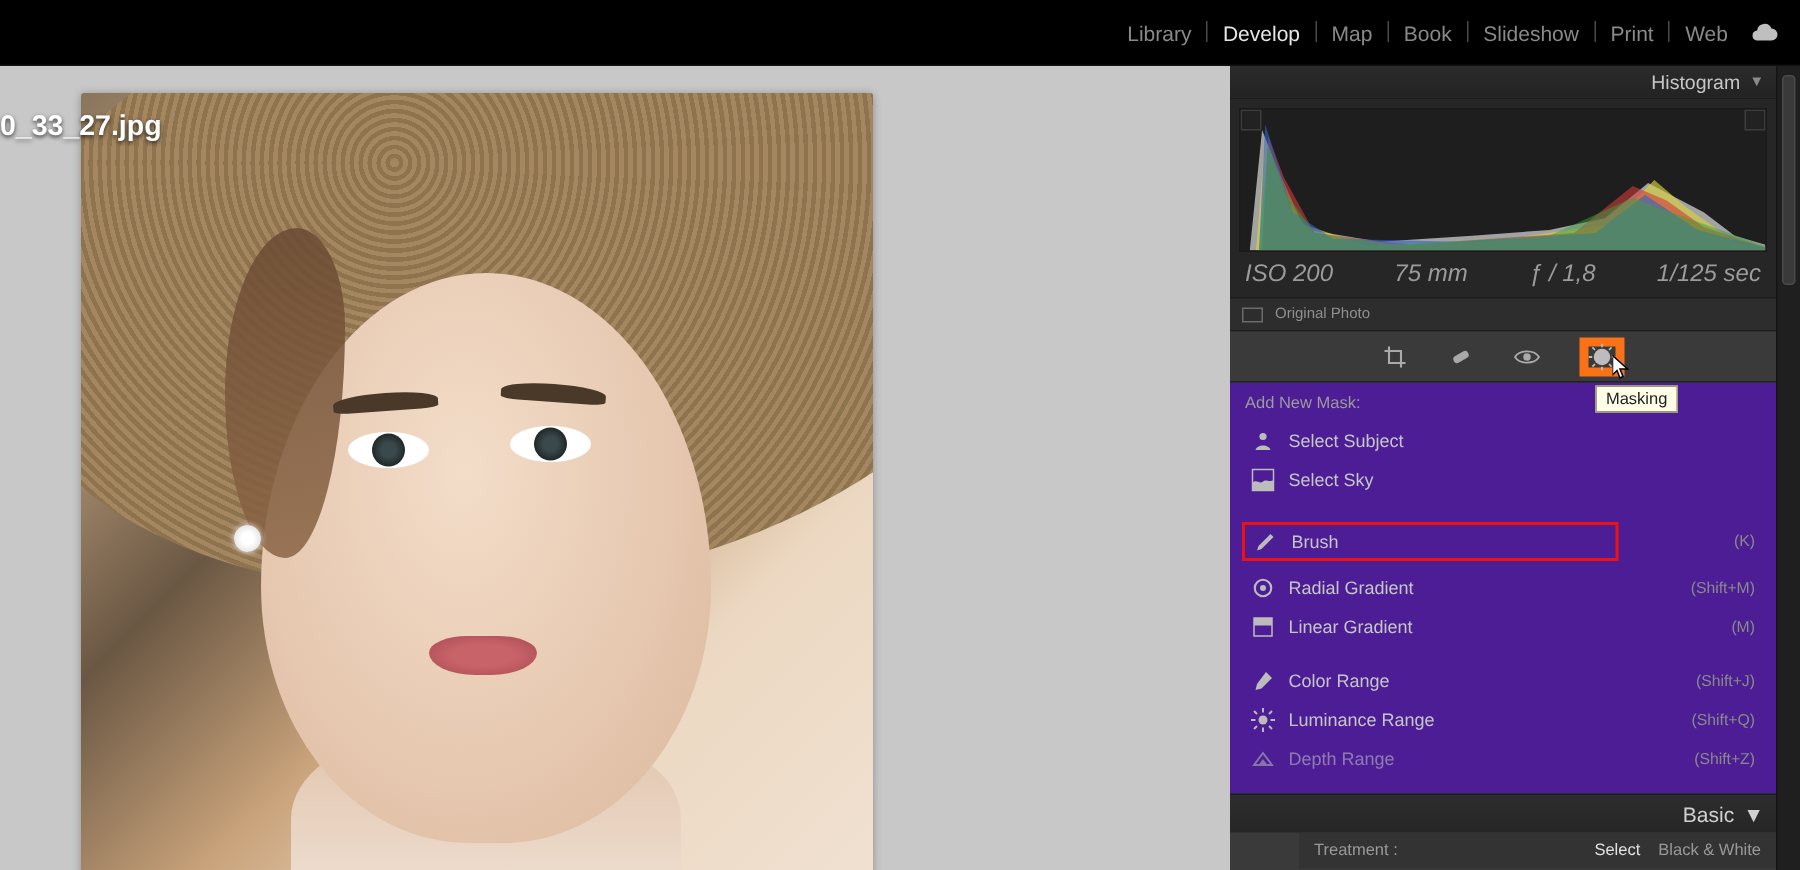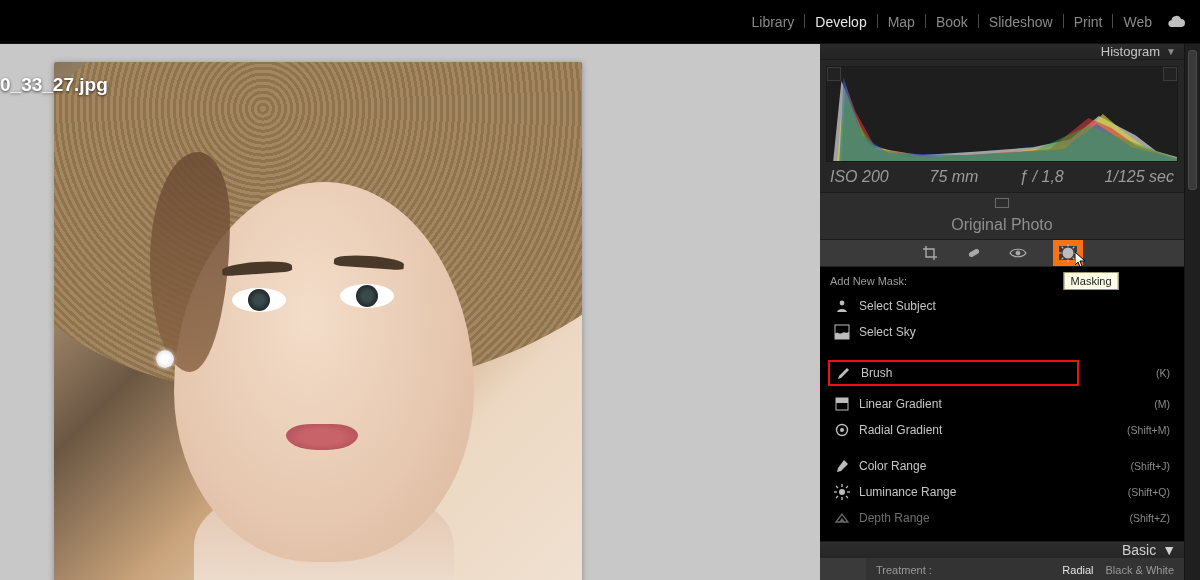--- a/index.html
+++ b/index.html
@@ -47,33 +47,33 @@
 
   
   .histo-box { background:#262626; padding:6px 6px 0 6px; }
   .histo-frame { border:1px solid #1a1a1a; background:#1e1e1e; height:96px; position:relative; overflow:hidden; }
   .clip-box { position:absolute; top:0; width:14px; height:14px; border:1px solid #3c3c3c; background:#222; }
   .clip-box.l { left:0; }
   .clip-box.r { right:0; }
   .histo-svg { position:absolute; inset:0; width:100%; height:100%; }
   .histo-meta { display:flex; justify-content:space-between; color:#9b9b9b; font-size:16px; padding:6px 4px 6px 4px;font-style:italic; }
 
-  .orig-row { background:#2d2d2d; color:#8f8f8f; font-size:16px; padding:5px 8px; display:flex; align-items:center; gap:8px; border-top:1px solid #1d1d1d; border-bottom:1px solid #1d1d1d;flex-direction:column; }
+  .orig-row { background:#2d2d2d; color:#8f8f8f; font-size:10px; padding:5px 8px; display:flex; align-items:center; gap:8px; border-top:1px solid #1d1d1d; border-bottom:1px solid #1d1d1d; }
   .orig-icon { display:inline-block; width:14px; height:10px; border:1px solid #6b6b6b; }
 
   
   .toolstrip { background:#3a3a3a; height:34px; border-bottom:1px solid #222; display:flex; align-items:center; justify-content:center; gap:26px; position:relative; }
   .tool { width:18px; height:18px; display:flex; align-items:center; justify-content:center; cursor:pointer; color:#a9a9a9; }
   .tool svg { stroke:#a9a9a9; }
   .tool-mask-wrap { position:relative; width:30px; height:26px; border:6px solid #f97316; display:flex; align-items:center; justify-content:center; }
   .tooltip { position:absolute; top:26px; left:50%; transform:translateX(-8%); background:#fdfde8; color:#222; font-size:11px; padding:2px 6px; border:1px solid #9a9a72; white-space:nowrap; z-index:5; }
   .cursor-arrow { position:absolute; top:6px; left:16px; z-index:6; }
 
   
-  .mask-section { background:#000000; padding:8px 10px 10px 10px; color:#bdbdbd; font-size:12px; }
+  .mask-section { background:#4c1d95; padding:8px 10px 10px 10px; color:#bdbdbd; font-size:12px; }
   .mask-title { color:#9c9c9c; font-size:11px; margin-bottom:6px; }
   .mask-item { display:flex; align-items:center; gap:9px; padding:5px 4px; cursor:pointer; position:relative; }
   .mask-item .label { flex:1; color:#c6c6c6; }
   .mask-item .shortcut { color:#8a8a8a; font-size:10.5px; }
   .mask-item.disabled .label, .mask-item.disabled svg { opacity:.55; }
   .mask-group-gap { height:10px; }
   .mask-item .micon { width:16px; height:16px; display:flex; align-items:center; justify-content:center; }
   .brush-highlight { border:2px solid #e11; padding:3px 6px; margin-left:-6px; margin-right:68px; }
 
   
@@ -241,39 +241,39 @@
                     </svg>
                   </span>
                   <span class="label">Brush</span>
                 </div>
                 <span class="shortcut">(K)</span>
               </div>
               <div class="mask-item">
                 <div style="display: flex; align-items: center; gap: 9px; flex: 1 1 0%;">
                   <span class="micon">
                     <svg width="16" height="16" viewBox="0 0 16 16">
+                      <circle cx="8" cy="8" r="5.5" fill="none" stroke="#bcbcbc" stroke-width="1.4"></circle>
+                      <circle cx="8" cy="8" r="2" fill="#bcbcbc"></circle>
+                    </svg>
+                  </span>
+                  <span class="label">Radial Gradient</span>
+                </div>
+                <span class="shortcut">(Shift+M)</span>
+              </div>
+              <div class="mask-item">
+                <div style="display: flex; align-items: center; gap: 9px; flex: 1 1 0%;">
+                  <span class="micon">
+                    <svg width="16" height="16" viewBox="0 0 16 16">
                       <rect x="2" y="2" width="12" height="12" fill="none" stroke="#bcbcbc"></rect>
                       <rect x="2" y="2" width="12" height="5" fill="#bcbcbc"></rect>
                     </svg>
                   </span>
                   <span class="label">Linear Gradient</span>
                 </div>
                 <span class="shortcut">(M)</span>
-              </div>
-              <div class="mask-item">
-                <div style="display: flex; align-items: center; gap: 9px; flex: 1 1 0%;">
-                  <span class="micon">
-                    <svg width="16" height="16" viewBox="0 0 16 16">
-                      <circle cx="8" cy="8" r="5.5" fill="none" stroke="#bcbcbc" stroke-width="1.4"></circle>
-                      <circle cx="8" cy="8" r="2" fill="#bcbcbc"></circle>
-                    </svg>
-                  </span>
-                  <span class="label">Radial Gradient</span>
-                </div>
-                <span class="shortcut">(Shift+M)</span>
               </div>
             </div>
           <div class="mask-group-gap"></div>
           <div id="mask-g3">
               <div class="mask-item">
                 <div style="display: flex; align-items: center; gap: 9px; flex: 1 1 0%;">
                   <span class="micon">
                     <svg width="16" height="16" viewBox="0 0 16 16">
                       <path d="M10 2l4 4-7 7-4 1 1-4z" fill="#bcbcbc"></path>
                     </svg>
@@ -318,21 +318,21 @@
             </div>
         </div>
 
         <div class="basic-head">
           <span>Basic</span>
           <span class="tri">▼</span>
         </div>
         <div class="basic-body">
           <span>Treatment :</span>
           <span class="treat-opts">
-            <span class="act">Radial</span>
+            <span class="act">Select</span>
             <span>Black &amp; White</span>
           </span>
         </div>
 
       </div>
       <div class="scroll-gutter">
         <div class="scroll-thumb"></div>
       </div>
     </div>
   </div>

